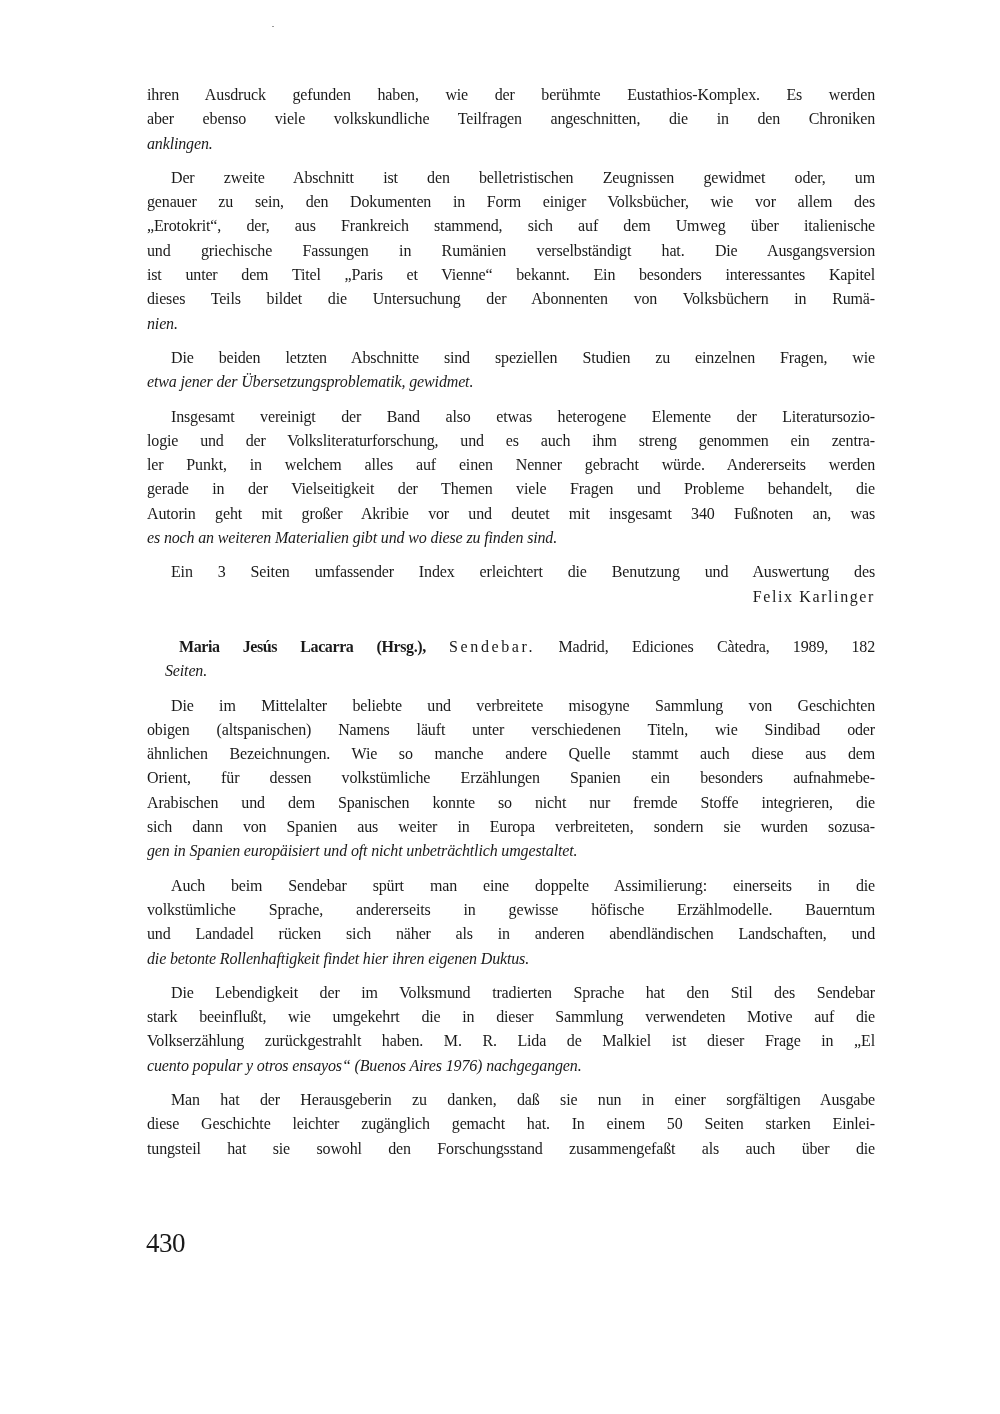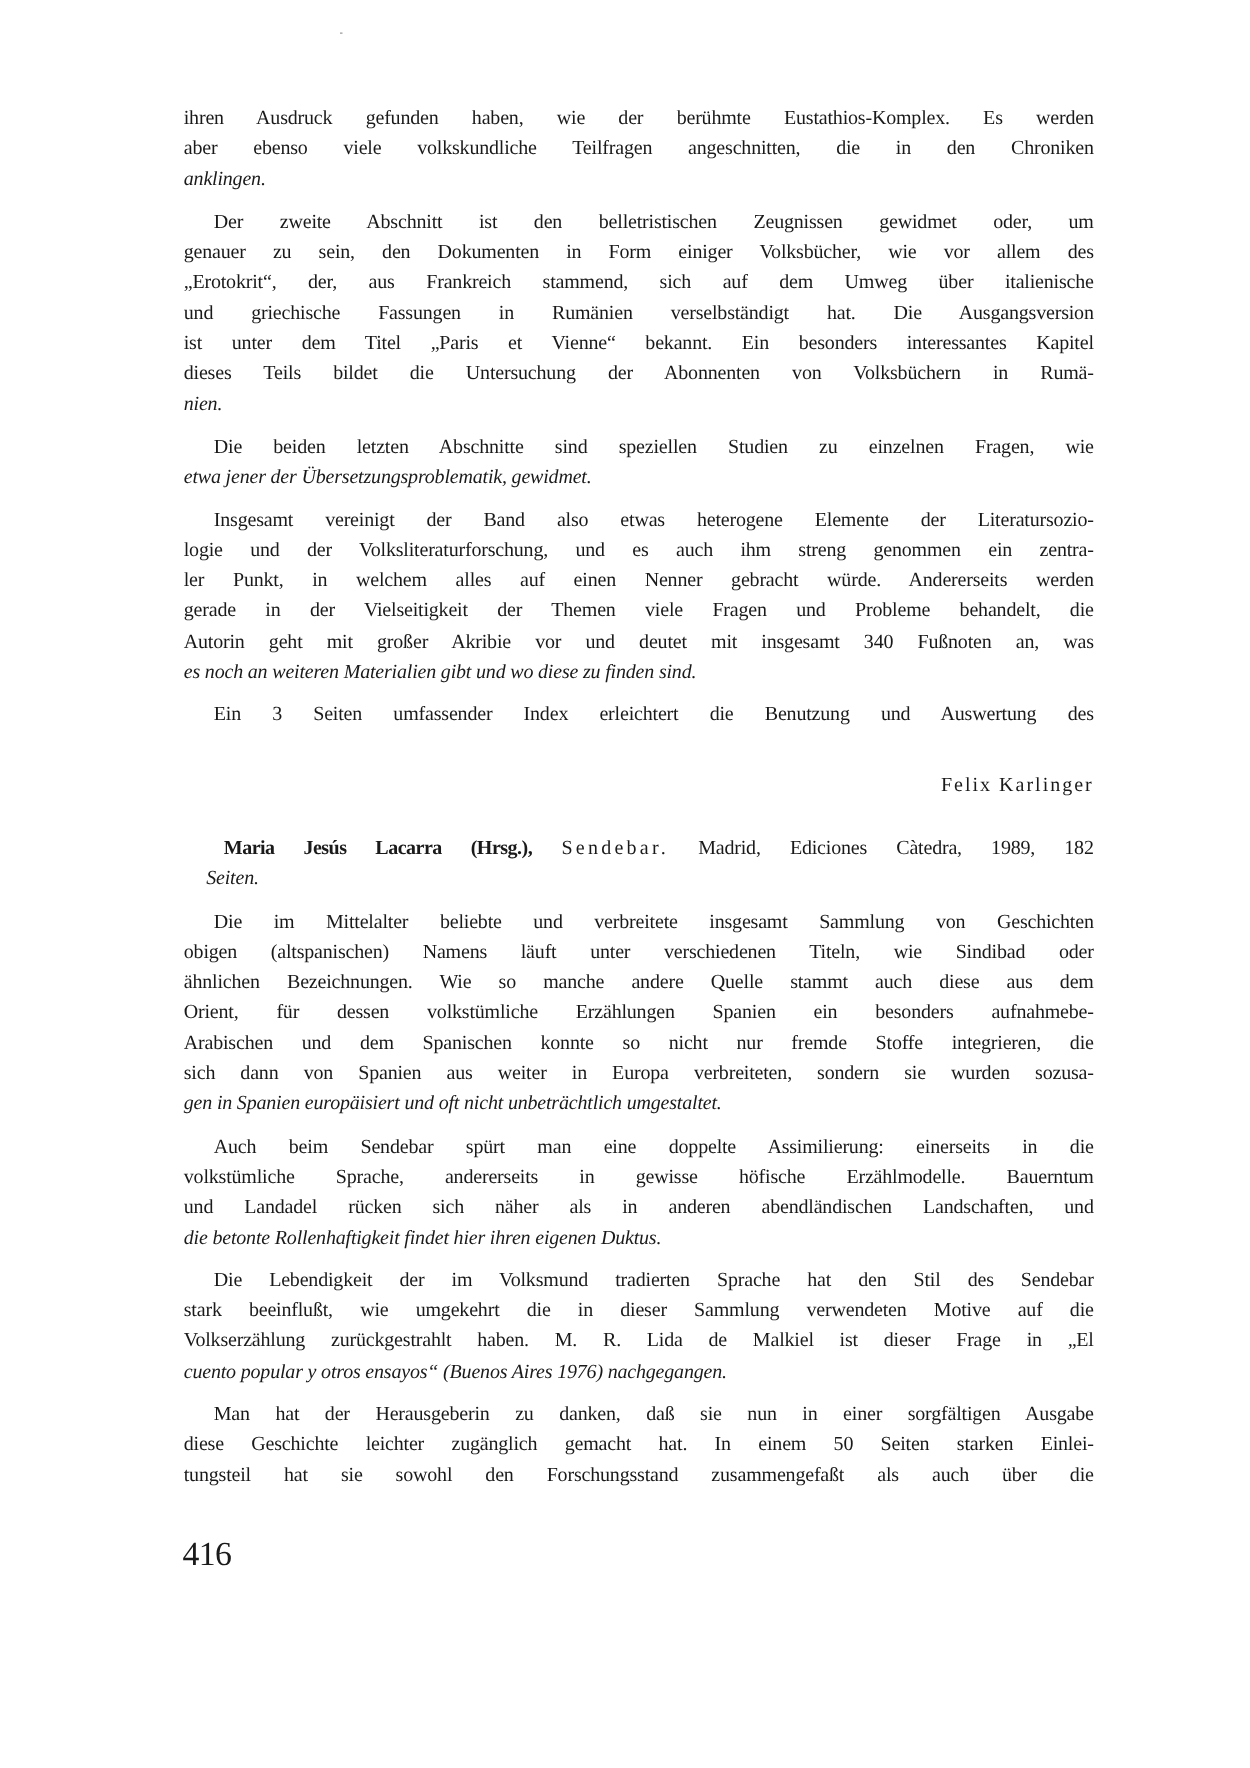--- a/index.html
+++ b/index.html
@@ -29,21 +29,20 @@
     }
     .line.last { text-align-last: left; font-style: italic; }
     .line.indent { padding-left: 24px; }
     .line.sub { padding-left: 18px; }
     .para-gap { height: 10px; }
     .signature {
       display: block;
       text-align: right;
       text-align-last: right;
       letter-spacing: 1.6px;
-      margin-top: 32px;
     }
     .citation .author { font-weight: bold; letter-spacing: -0.4px; margin-left: 32px; }
     .citation .title-spaced { letter-spacing: 2.6px; }
     .section-gap { height: 26px; }
     .page-number {
       position: absolute;
       left: 146px;
       top: 1228px;
       font-size: 27px;
       line-height: 30px;
@@ -114,21 +113,21 @@
       <span class="line">
         <span class="author">Maria Jesús Lacarra (Hrsg.),</span>
         <span class="title-spaced">Sendebar.</span>
         <span>Madrid, Ediciones Càtedra, 1989, 182</span>
       </span>
       <span class="line last sub">Seiten.</span>
     </div>
     <div class="para-gap"></div>
 
     <div>
-      <span class="line indent">Die im Mittelalter beliebte und verbreitete insgesamt Sammlung von Geschichten</span>
+      <span class="line indent">Die im Mittelalter beliebte und verbreitete misogyne Sammlung von Geschichten</span>
       <span class="line">obigen (altspanischen) Namens läuft unter verschiedenen Titeln, wie Sindibad oder</span>
       <span class="line">ähnlichen Bezeichnungen. Wie so manche andere Quelle stammt auch diese aus dem</span>
       <span class="line">Orient, für dessen volkstümliche Erzählungen Spanien ein besonders aufnahmebe-</span>
       <span class="line">Arabischen und dem Spanischen konnte so nicht nur fremde Stoffe integrieren, die</span>
       <span class="line">sich dann von Spanien aus weiter in Europa verbreiteten, sondern sie wurden sozusa-</span>
       <span class="line last">gen in Spanien europäisiert und oft nicht unbeträchtlich umgestaltet.</span>
     </div>
     <div class="para-gap"></div>
 
     <div>
@@ -148,13 +147,13 @@
     <div class="para-gap"></div>
 
     <div>
       <span class="line indent">Man hat der Herausgeberin zu danken, daß sie nun in einer sorgfältigen Ausgabe</span>
       <span class="line">diese Geschichte leichter zugänglich gemacht hat. In einem 50 Seiten starken Einlei-</span>
       <span class="line">tungsteil hat sie sowohl den Forschungsstand zusammengefaßt als auch über die</span>
     </div>
   </section>
 </div>
 
-<div class="page-number">416</div>
+<div class="page-number">430</div>
 
 </body></html>

